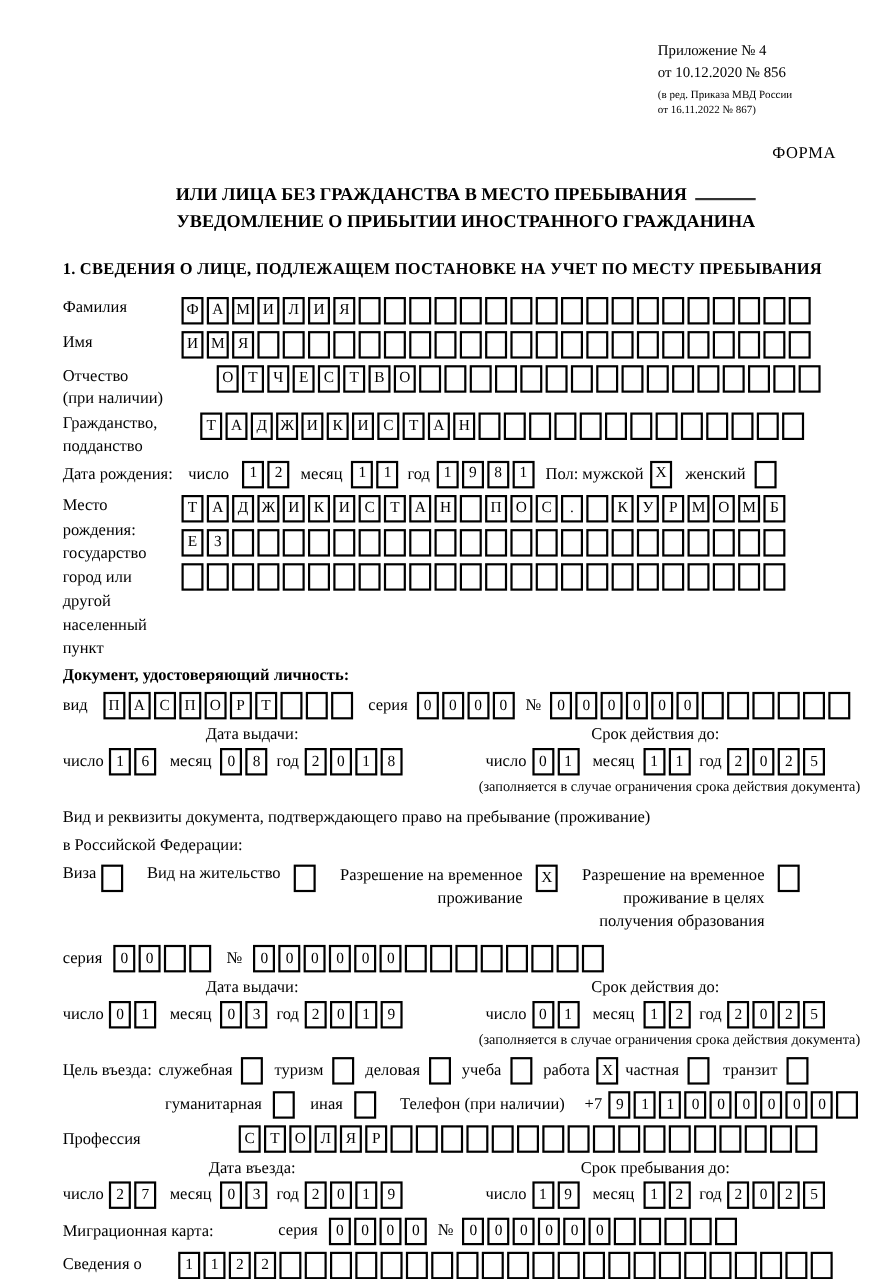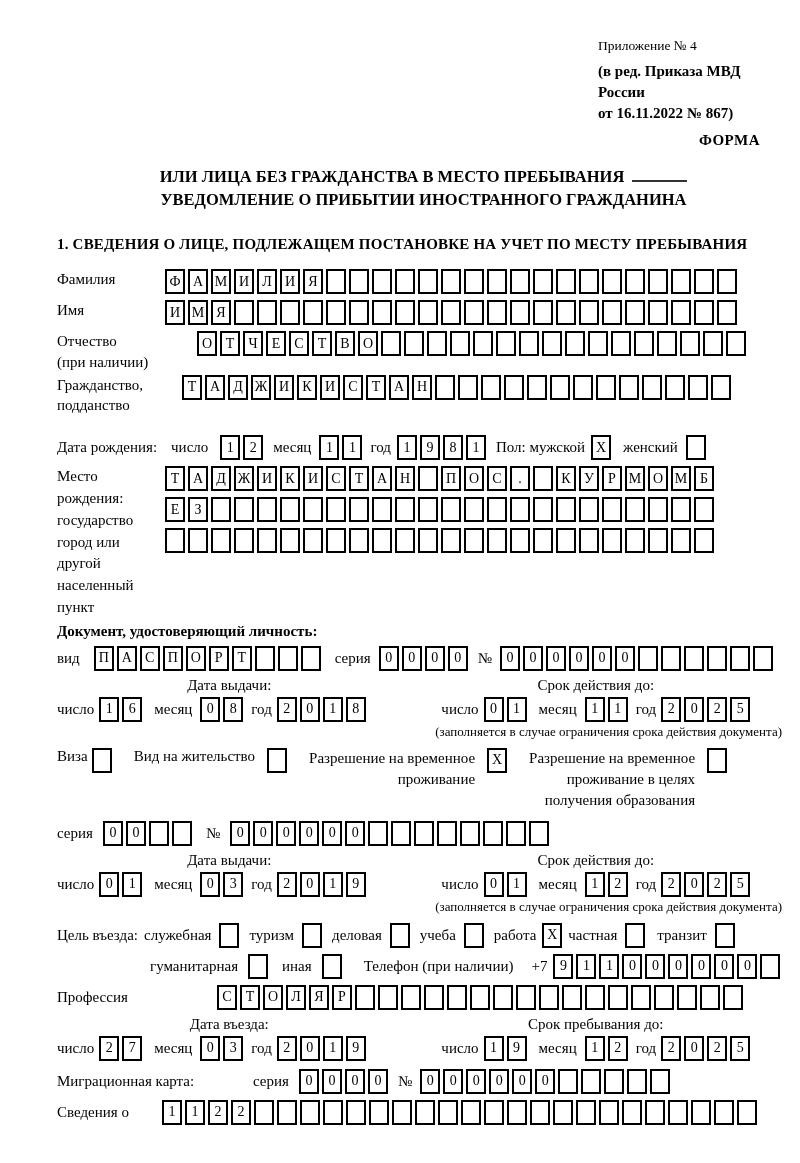--- a/index.html
+++ b/index.html
@@ -1,20 +1,20 @@
 <!DOCTYPE html>
 <html><head>
 <meta charset="utf-8">
 <style>
   html,body{margin:0;padding:0;background:#fff;}
   .page{width:800px;height:1163px;box-sizing:border-box;padding:36px 10px 8px 57px;
         font-family:"Liberation Serif",serif;color:#000;font-size:15px;overflow:hidden;background:#fff;}
   .annex{margin-left:auto;width:192px;font-size:13.5px;line-height:1.45;}
-  .amend{margin-left:auto;width:192px;font-size:15px;line-height:1.4;margin-top:5px;font-weight:bold;}
-  .forma{text-align:right;padding-right:30px;font-weight:bold;font-size:15px;margin-top:8px;letter-spacing:0.5px;}
+  .amend{margin-left:auto;width:192px;font-size:10px;line-height:1.4;margin-top:5px;}
+  .forma{text-align:right;padding-right:30px;font-weight:normal;font-size:15px;margin-top:24px;letter-spacing:0.5px;}
   .title{text-align:center;font-weight:bold;font-size:16.5px;line-height:1.45;margin-top:16px;}
   .title-underline{display:inline-block;width:55px;border-bottom:2px solid #333;height:0.9em;margin-left:8px;}
   .sect{font-weight:bold;font-size:15px;margin-top:24px;margin-bottom:16px;letter-spacing:0.2px;}
   .frow{display:flex;align-items:flex-start;margin-bottom:6px;}
   .frow.c{align-items:center;}
   .flabel{flex:none;line-height:1.35;}
   .cells{display:flex;gap:3px;flex:none;}
   .cell{box-sizing:border-box;width:20px;height:25px;border:2px solid #000;display:flex;flex:none;
         align-items:center;justify-content:center;font-size:14px;line-height:1;background:#fff;}
   .cellcol .cells{margin-bottom:6px;}
@@ -29,20 +29,21 @@
   .par{line-height:1.7;margin-bottom:4px;}
   .optlbl{text-align:right;line-height:1.4;flex:none;}
 </style>
 </head>
 <body>
 
 <div class="page">
 
   <div class="annex">
     <div>Приложение № 4</div>
+    <div>от 10.12.2020 № 856</div>
   </div>
   <div class="amend">
     <div>(в ред. Приказа МВД России</div>
     <div>от 16.11.2022 № 867)</div>
   </div>
   <div class="forma">ФОРМА</div>
 
   <div class="title">
     <div><span>ИЛИ ЛИЦА БЕЗ ГРАЖДАНСТВА В МЕСТО ПРЕБЫВАНИЯ</span><span class="title-underline"></span></div>
     <div>УВЕДОМЛЕНИЕ О ПРИБЫТИИ ИНОСТРАННОГО ГРАЖДАНИНА</div>
@@ -138,21 +139,21 @@
         <span class="cell"></span>
         <span class="cell"></span>
         <span class="cell"></span>
         <span class="cell"></span>
         <span class="cell"></span>
         <span class="cell"></span>
         <span class="cell"></span>
       </span>
   </div>
 
-  <div class="frow" style="margin-bottom:20px">
+  <div class="frow" style="margin-bottom:3px">
     <span class="flabel" style="width:125px">
       <span>Гражданство,</span><br>
       <span>подданство</span>
     </span>
     <span class="cells">
         <span class="cell">Т</span>
         <span class="cell">А</span>
         <span class="cell">Д</span>
         <span class="cell">Ж</span>
         <span class="cell">И</span>
@@ -377,20 +378,24 @@
             <span class="cell">2</span>
             <span class="cell">0</span>
             <span class="cell">2</span>
             <span class="cell">5</span>
           </span>
       </div>
     </div>
   </div>
   <div class="caption">(заполняется в случае ограничения срока действия документа)</div>
 
+  <div class="par">
+    <span>Вид и реквизиты документа, подтверждающего право на пребывание (проживание)</span><br>
+    <span>в Российской Федерации:</span>
+  </div>
 
   <div class="frow" style="margin-bottom:10px">
     <span class="lb" style="margin-right:4px">Виза</span>
     <span class="cells">
         <span class="cell"></span>
       </span>
     <span class="lb" style="margin:0 12px 0 22px">Вид на жительство</span>
     <span class="cells">
         <span class="cell"></span>
       </span>

